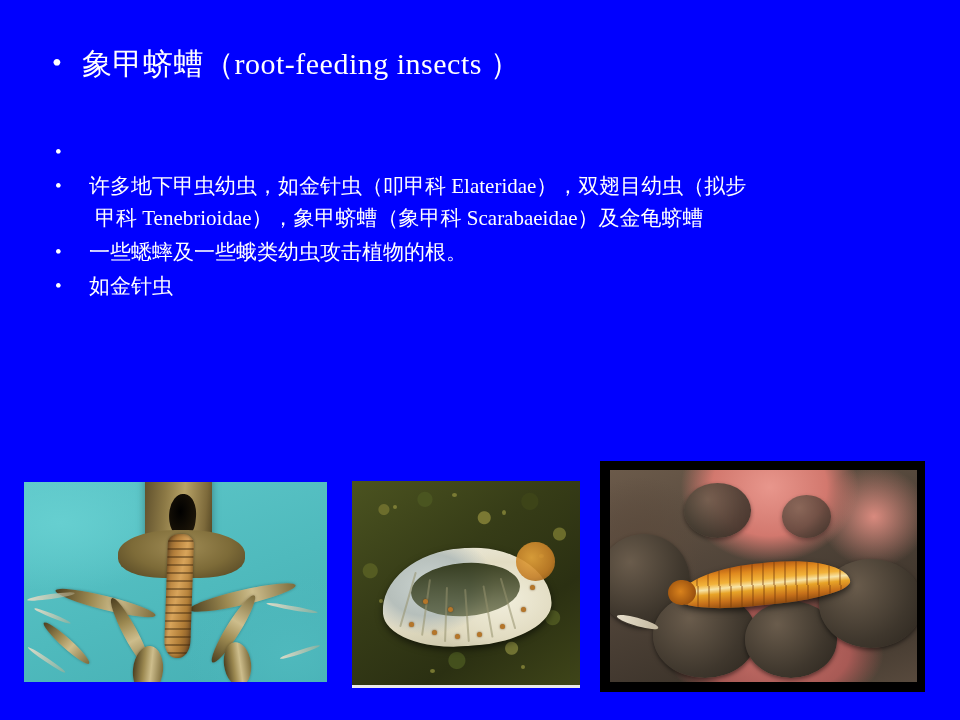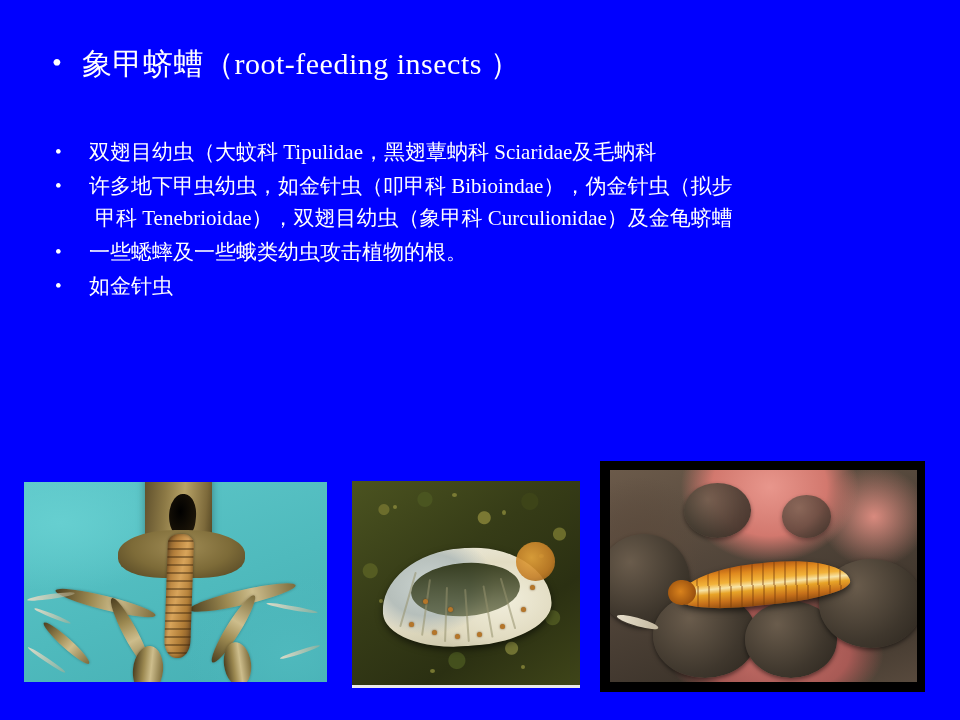--- a/index.html
+++ b/index.html
@@ -318,29 +318,28 @@
   <div class="title-row">
     <span class="title-bullet">•</span>
     <span class="title-text">象甲蛴螬（root-feeding insects ）</span>
   </div>
 
   <div class="body-list">
 
     <div class="bullet-row">
       <span class="bullet-mark">•</span>
       <span class="bullet-text">
-        <span class="nowrap">双翅目幼虫（大蚊科 Tipulidae，黑翅蕈蚋科 Sciaridae及毛蚋科</span>
       </span>
     </div>
 
     <div class="bullet-row">
       <span class="bullet-mark">•</span>
       <span class="bullet-text">
-        <span class="nowrap">许多地下甲虫幼虫，如金针虫（叩甲科 Bibioindae），伪金针虫（拟步</span>
-        <span class="cont nowrap">甲科 Tenebrioidae），双翅目幼虫（象甲科 Curculionidae）及金龟蛴螬</span>
+        <span class="nowrap">许多地下甲虫幼虫，如金针虫（叩甲科 Elateridae），双翅目幼虫（拟步</span>
+        <span class="cont nowrap">甲科 Tenebrioidae），象甲蛴螬（象甲科 Scarabaeidae）及金龟蛴螬</span>
       </span>
     </div>
 
     <div class="bullet-row">
       <span class="bullet-mark">•</span>
       <span class="bullet-text">
         <span class="nowrap">一些蟋蟀及一些蛾类幼虫攻击植物的根。</span>
       </span>
     </div>
 

